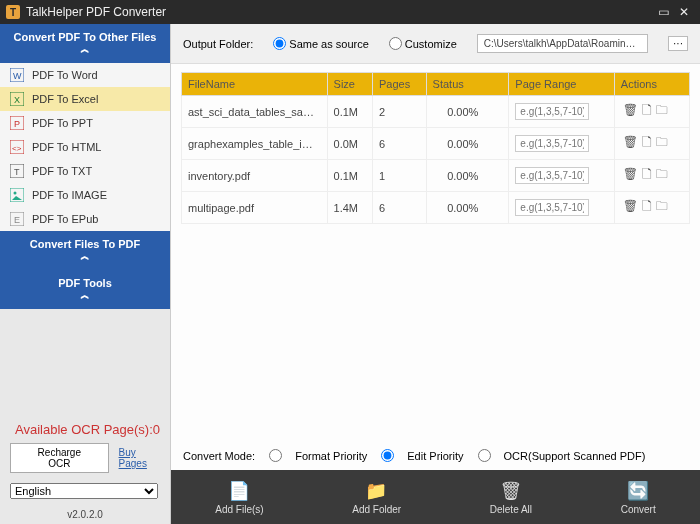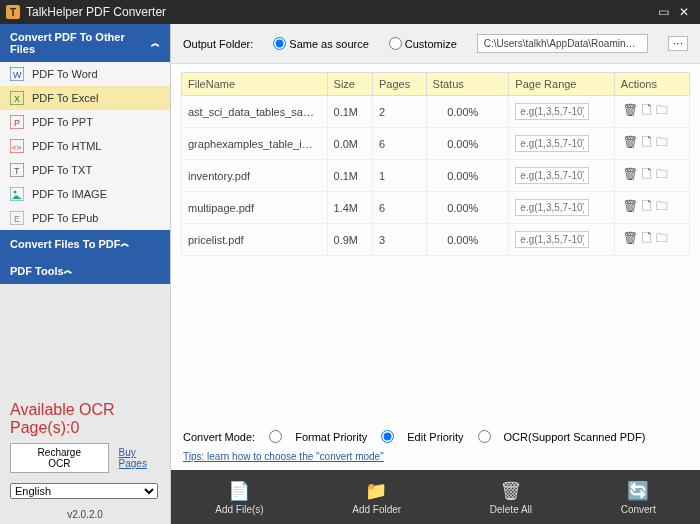--- a/index.html
+++ b/index.html
@@ -3,39 +3,39 @@
 <meta charset="utf-8">
 <style>
 * { margin:0; padding:0; box-sizing:border-box; font-family:"Segoe UI",Arial,sans-serif; }
 body { width:700px; height:524px; background:#2a2a2a; overflow:hidden; }
 .titlebar { height:24px; background:#2a2a2a; color:#eee; display:flex; align-items:center; padding:0 6px; font-size:12px; }
 .titlebar .title { flex:1; }
 .titlebar .tlogo { width:14px; height:14px; background:#e8a33d; color:#2a2a2a; font-size:10px; font-weight:bold; display:inline-flex; align-items:center; justify-content:center; margin-right:6px; border-radius:2px; }
 .titlebar .winbtn { width:20px; text-align:center; font-size:12px; cursor:pointer; }
 .app { display:flex; height:500px; }
 .sidebar { width:170px; background:#e8e8e8; display:flex; flex-direction:column; }
-.sidepanel { background:#2a5daa; color:#fff; font-size:11px; font-weight:bold; padding:7px 10px; display:flex; justify-content:flex-start; align-items:center; cursor:pointer; }
+.sidepanel { background:#2a5daa; color:#fff; font-size:11px; font-weight:bold; padding:7px 10px; display:flex; justify-content:center; align-items:center; cursor:pointer;flex-direction:column; }
 .sideitems { background:#f5f5f5; }
 .sideitem { display:flex; align-items:center; padding:5px 10px; font-size:11px; color:#333; cursor:pointer; gap:8px; }
 .sideitem.sel { background:#f7e9a8; }
 .sideitem .ficon { width:14px; height:14px; display:inline-flex; align-items:center; justify-content:center; }
 .sidegap { flex:1; }
-.ocrline { font-size:16px; color:#c33; padding:2px 10px; }
+.ocrline { font-size:13px; color:#c33; padding:2px 10px;text-align:right; }
 .ocrrow { display:flex; align-items:center; gap:10px; padding:4px 10px; }
 .recharge { font-size:10px; padding:3px 19px; border:1px solid #aaa; background:#fff; cursor:pointer; }
 .buypages { font-size:10px; color:#2a5daa; text-decoration:underline; cursor:pointer; }
 .langsel { margin:6px 10px; font-size:11px; padding:0; width:148px; }
 .ver { text-align:center; font-size:10px; color:#444; padding:4px 0; }
 .main { flex:1; background:#fdfdfd; display:flex; flex-direction:column; border-left:1px solid #ccc; }
 .outrow { display:flex; align-items:center; gap:20px; padding:10px 12px; font-size:11px; border-bottom:1px solid #ddd; background:#f0f0f0; }
 .outrow label { display:flex; align-items:center; gap:3px; }
 .pathbox { flex:1; border:1px solid #bbb; background:#fff; padding:3px 6px; font-size:10px; color:#444; white-space:nowrap; overflow:hidden; text-overflow:ellipsis; }
 .brw { border:1px solid #bbb; background:#fff; padding:1px 4px; font-size:10px; cursor:pointer; }
 table { width:calc(100% - 20px); margin:8px 10px 0 10px; border-collapse:collapse; font-size:11px; }
-th { text-align:left; font-weight:normal; color:#555; padding:5px 6px; border:1px solid #ddd; background:#fef9c3; }
+th { text-align:left; font-weight:normal; color:#555; padding:5px 6px; border:1px solid #ddd; background:#eab308; }
 td { padding:5px 6px; border:1px solid #eee; color:#444; }
 td.fn { max-width:120px; white-space:nowrap; overflow:hidden; text-overflow:ellipsis; }
 td.st { text-align:right; padding-right:30px; }
 .pr { width:74px; border:1px solid #ccc; padding:2px 4px; font-size:10px; color:#999; }
 .actions span { margin:0 2px; cursor:pointer; font-size:12px; color:#555; }
 .maingap { flex:1; }
 .convmode { padding:8px 12px; font-size:11px; display:flex; align-items:center; gap:14px; }
 .convmode label { display:flex; align-items:center; gap:13px; }
 .tips { padding:0 12px 8px 12px; font-size:10px; }
 .tips a { color:#2a5daa; text-decoration:underline; }
@@ -198,51 +198,40 @@
             <td class="actions"><span>🗑</span><span>🗋</span><span>🗀</span></td>
           </tr>
           <tr>
             <td class="fn">multipage.pdf</td>
             <td>1.4M</td>
             <td>6</td>
             <td class="st">0.00%</td>
             <td><input class="pr" placeholder="e.g(1,3,5,7-10)" style=""></td>
             <td class="actions"><span>🗑</span><span>🗋</span><span>🗀</span></td>
           </tr>
-          <tr>
-            <td class="fn">pricelist.pdf</td>
-            <td>0.9M</td>
-            <td>3</td>
-            <td class="st">0.00%</td>
-            <td><input class="pr" placeholder="e.g(1,3,5,7-10)" style=""></td>
-            <td class="actions"><span>🗑</span><span>🗋</span><span>🗀</span></td>
-          </tr>
         </tbody>
     </table>
 
     <div class="maingap"></div>
 
     <div class="convmode">
       <span>Convert Mode:</span>
       <label>
           <input type="radio" name="cm" style="">
           <span>Format Priority</span>
         </label>
       <label>
           <input type="radio" name="cm" checked="" style="">
           <span>Edit Priority</span>
         </label>
       <label>
           <input type="radio" name="cm" style="">
           <span>OCR(Support Scanned PDF)</span>
         </label>
     </div>
-    <div class="tips">
-      <a href="#">Tips: learn how to choose the "convert mode"</a>
-    </div>
 
     <div class="bottombar">
       <div class="bbtn">
           <span class="bigicon">📄</span>
           <span>Add File(s)</span>
         </div>
       <div class="bbtn">
           <span class="bigicon">📁</span>
           <span>Add Folder</span>
         </div>

